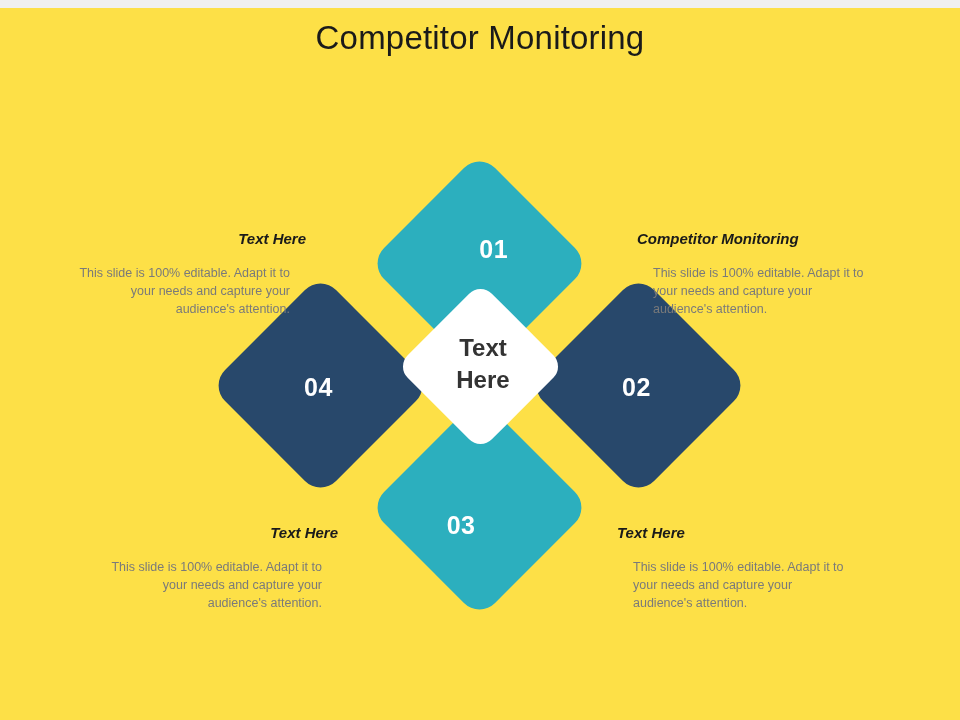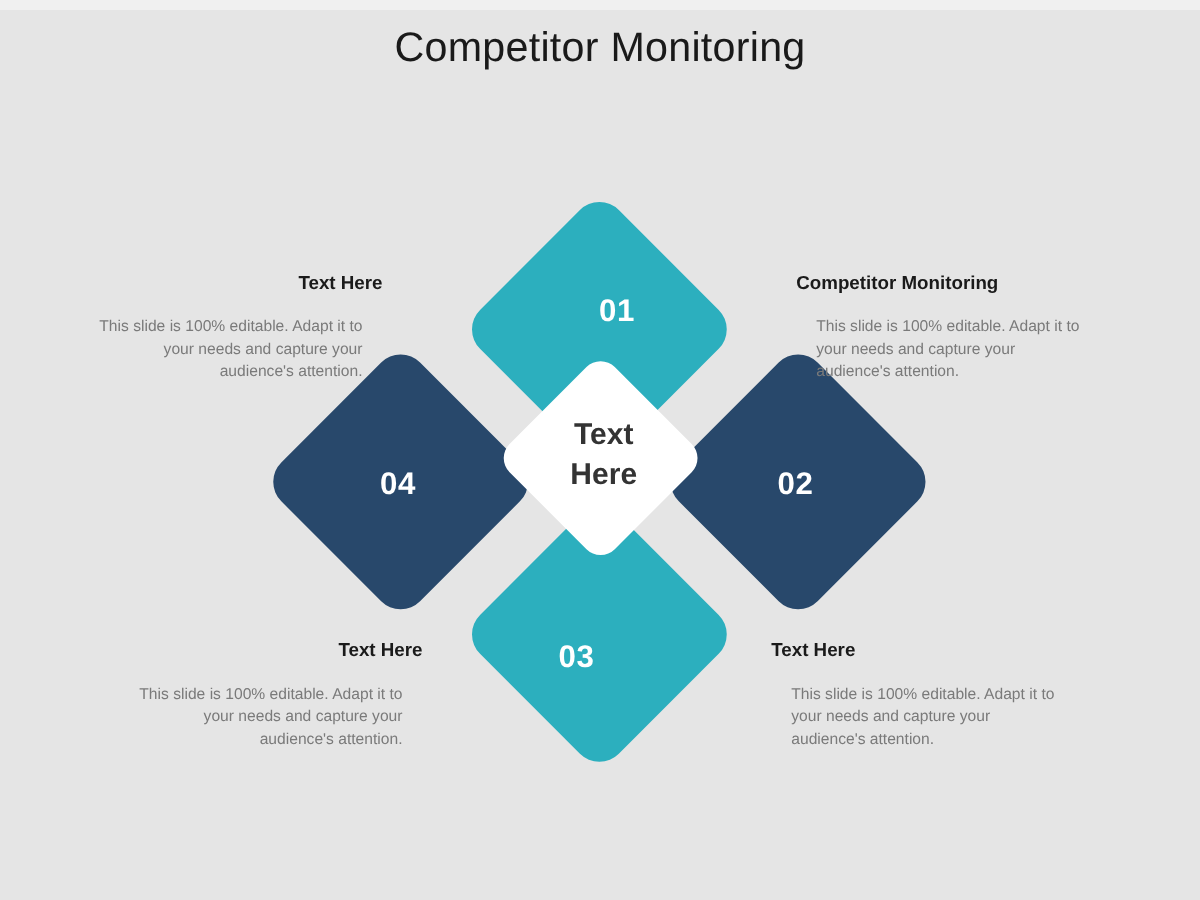--- a/index.html
+++ b/index.html
@@ -122,42 +122,43 @@
 
   
   .block {
     position: absolute;
     width: 246px;
   }
   .block .heading {
     font-size: 15px;
     font-weight: bold;
     color: #1a1a1a;
-    margin: 4px 0 7px 0;
+    margin: 16px 0 7px 0;
     line-height: 19px;
     white-space: nowrap;
+    font-style: italic;
   }
   .block .body {
     font-size: 12.5px;
     color: #7a7a7a;
     line-height: 18px;
     margin: 16px;
   }
   .right-align { text-align: right; }
   .left-align  { text-align: left; }
 
   #block-tl { left: 60px;  top: 213px; }
   #block-tr { left: 637px; top: 213px; }
   #block-bl { left: 92px;  top: 507px; }
   #block-br { left: 617px; top: 507px; }
 </style>
 </head>
 <body>
 
-<div id="slide" style="background: #e5e5e5;">
+<div id="slide" style="background: #fde047;">
 
   <div id="top-strip" style="background: rgb(240, 240, 240);"></div>
 
   <div id="slide-title" style="color: rgb(26, 26, 26);">Competitor Monitoring</div>
 
   <div id="diagram">
 
     <div class="quad" id="quad-01" style="background: rgb(44, 175, 190);">
       <span class="quad-label" style="color: rgb(255, 255, 255);">01</span>
     </div>

